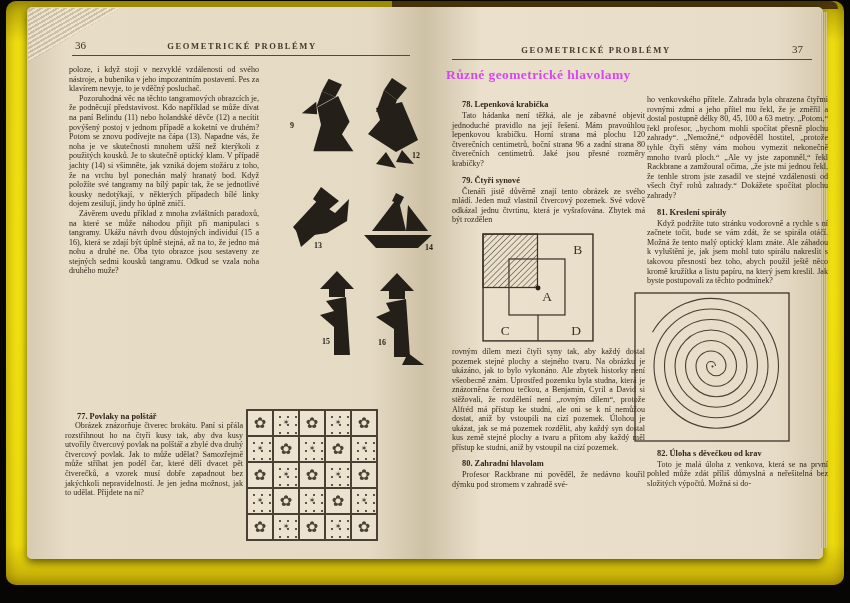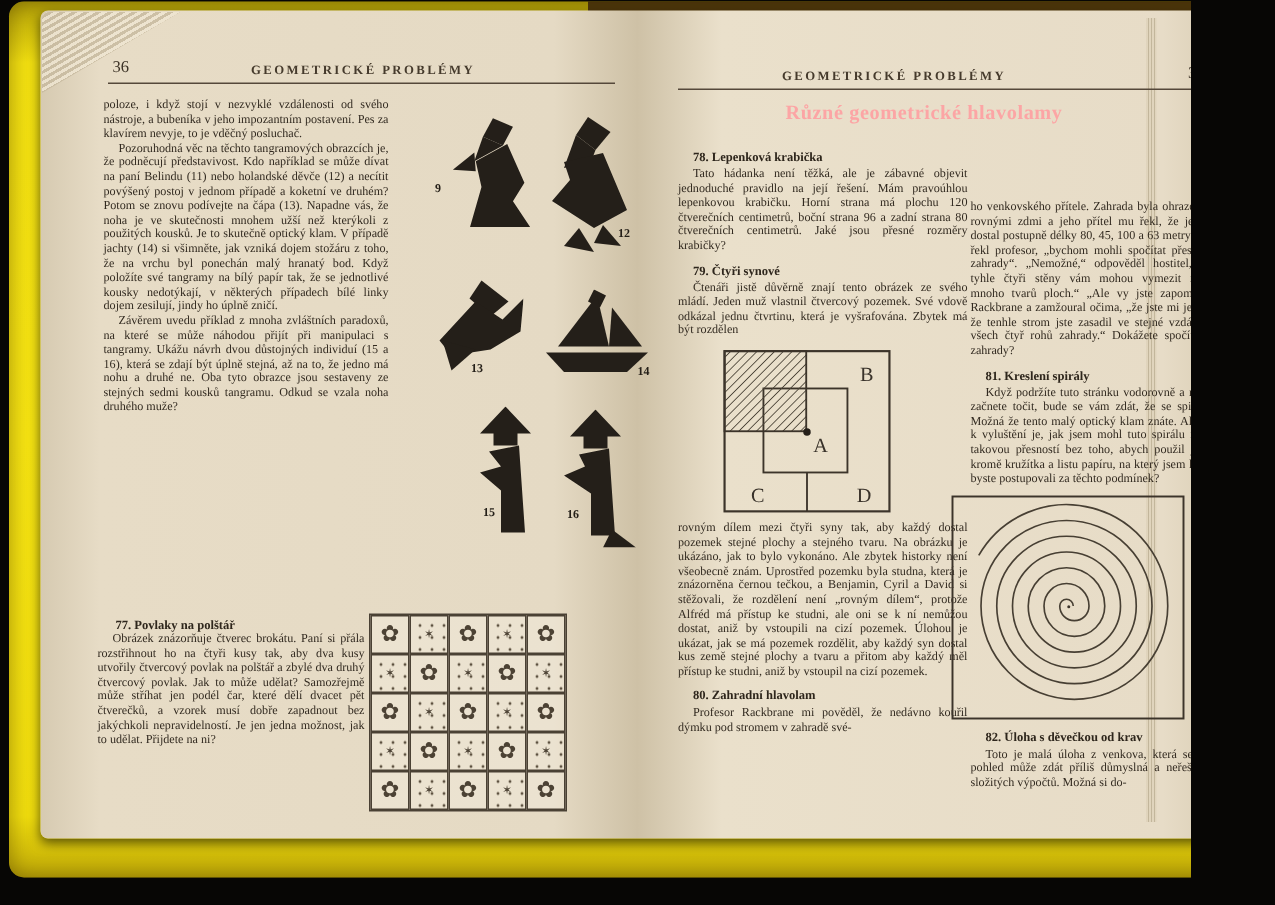--- a/index.html
+++ b/index.html
@@ -1,17 +1,17 @@
 <!DOCTYPE html>
 <html><head>
 <meta charset="utf-8">
 <style>
   html,body{margin:0;padding:0;background:#070605;overflow:hidden;}
-  .stage{position:relative;width:760px;height:603px;background:#070605;overflow:hidden;
-         font-family:"Liberation Serif", serif;color:#322a20;padding-left:34px;}
+  .stage{position:relative;width:850px;height:603px;background:#070605;overflow:hidden;
+         font-family:"Liberation Serif", serif;color:#322a20;}
   .cover{position:absolute;left:6px;top:1px;width:838px;height:584px;border-radius:10px;
          background:linear-gradient(180deg,#b4a208 0%,#f2e011 7%,#f6e412 50%,#f0dd0e 93%,#bfa907 100%);
          box-shadow:inset 0 0 14px rgba(60,40,0,.45);}
   .cover-top-shadow{position:absolute;left:392px;top:1px;width:446px;height:8px;
          background:rgba(46,22,12,.75);border-radius:0 10px 0 0;}
   .pages{position:absolute;left:27px;top:7px;width:796px;height:552px;border-radius:5px;
          background:linear-gradient(90deg,#d6cab1 0%,#e7dcc6 5%,#e5dac4 43%,#cec1a6 50%,#eae0cb 57%,#e7dcc7 94%,#d7cab0 100%);
          box-shadow:0 3px 8px rgba(0,0,0,.6);}
   .page-fan{position:absolute;left:28px;top:8px;width:92px;height:54px;
          background:repeating-linear-gradient(150deg,#efe6d2 0 2px,#c6b99e 2px 4px);
@@ -21,21 +21,21 @@
   .page{position:absolute;top:7px;height:552px;}
   .lp{left:27px;width:399px;}
   .rp{left:426px;width:397px;}
   .runhead{font-size:8.5px;font-weight:bold;letter-spacing:1.6px;color:#453a2c;text-align:center;}
   .pagenum{font-size:11px;color:#3c3226;}
   .rule{position:absolute;border-top:1px solid #55483a;}
   .body-text p{margin:0;font-size:8.1px;line-height:9.6px;text-align:justify;}
   .ind{text-indent:10px;}
   .prob-head{font-size:8.4px;font-weight:bold;margin:7px 0 2px 0;text-indent:10px;color:#2e261c;}
   .section-head{position:absolute;font-size:13px;font-weight:bold;letter-spacing:.5px;color:#2c241a;text-align:center;}
-  .chapter-title{position:absolute;font-size:13.5px;font-weight:bold;letter-spacing:.4px;color:#fca5a5;text-align:center;}
+  .chapter-title{position:absolute;font-size:13.5px;font-weight:bold;letter-spacing:.4px;color:#d946ef;}
   .figs{position:absolute;}
   .tfig{position:absolute;}
   .tfig svg{display:block;}
   .tlabel{position:absolute;font-size:8px;font-weight:bold;color:#241f18;}
   .brocade{position:absolute;border:1px solid #4a4134;background:rgba(255,252,242,.25);}
   .brow{display:flex;}
   .bcell{width:26px;height:26px;border:1px solid #4a4134;box-sizing:border-box;
          display:flex;align-items:center;justify-content:center;color:#4c4234;}
   .bcell.large span{font-size:15px;line-height:1;}
   .bcell.star{background-image:radial-gradient(#5d5140 0.7px, transparent 1.2px);
@@ -259,21 +259,21 @@
         <text x="58" y="66" font-size="13" fill="#39322a" font-family="Liberation Serif, serif">A</text>
         <text x="18" y="98" font-size="13" fill="#39322a" font-family="Liberation Serif, serif">C</text>
         <text x="86" y="98" font-size="13" fill="#39322a" font-family="Liberation Serif, serif">D</text>
       </svg>
 
       <p>rovným dílem mezi čtyři syny tak, aby každý dostal pozemek stejné plochy a stejného tvaru. Na obrázku je ukázáno, jak to bylo vykonáno. Ale zbytek historky není všeobecně znám. Uprostřed pozemku byla studna, která je znázorněna černou tečkou, a Benjamin, Cyril a David si stěžovali, že rozdělení není „rovným dílem“, protože Alfréd má přístup ke studni, ale oni se k ní nemůžou dostat, aniž by vstoupili na cizí pozemek. Úlohou je ukázat, jak se má pozemek rozdělit, aby každý syn dostal kus země stejné plochy a tvaru a přitom aby každý měl přístup ke studni, aniž by vstoupil na cizí pozemek.</p>
       <div class="prob-head">80. Zahradní hlavolam</div>
       <p class="ind">Profesor Rackbrane mi pověděl, že nedávno kouřil dýmku pod stromem v zahradě své-</p>
     </div>
 
-    <div class="body-text col" style="left:221px;top:88px;width:181px;margin-top:38px;">
+    <div class="body-text col" style="left:221px;top:88px;width:181px;">
       <p>ho venkovského přítele. Zahrada byla ohrazena čtyřmi rovnými zdmi a jeho přítel mu řekl, že je změřil a dostal postupně délky 80, 45, 100 a 63 metry. „Potom,“ řekl profesor, „bychom mohli spočítat přesně plochu zahrady“. „Nemožné,“ odpověděl hostitel, „protože tyhle čtyři stěny vám mohou vymezit nekonečně mnoho tvarů ploch.“ „Ale vy jste zapomněl,“ řekl Rackbrane a zamžoural očima, „že jste mi jednou řekl, že tenhle strom jste zasadil ve stejné vzdálenosti od všech čtyř rohů zahrady.“ Dokážete spočítat plochu zahrady?</p>
       <div class="prob-head">81. Kreslení spirály</div>
       <p class="ind">Když podržíte tuto stránku vodorovně a rychle s ní začnete točit, bude se vám zdát, že se spirála otáčí. Možná že tento malý optický klam znáte. Ale záhadou k vyluštění je, jak jsem mohl tuto spirálu nakreslit s takovou přesností bez toho, abych použil ještě něco kromě kružítka a listu papíru, na který jsem kreslil. Jak byste postupovali za těchto podmínek?</p>
 
       <svg class="spiral-box" width="156" height="150" viewBox="0 0 156 150">
         <rect x="1" y="1" width="154" height="148" fill="none" stroke="#3c342a" stroke-width="1.3"></rect>
         <circle cx="78.5" cy="74.5" r="1" fill="#3c342a"></circle>
         <path fill="none" stroke="#473f33" stroke-width="1.1" d="
           M 81.5 74
           A 4.5 4.5 0 0 0 72.5 74

